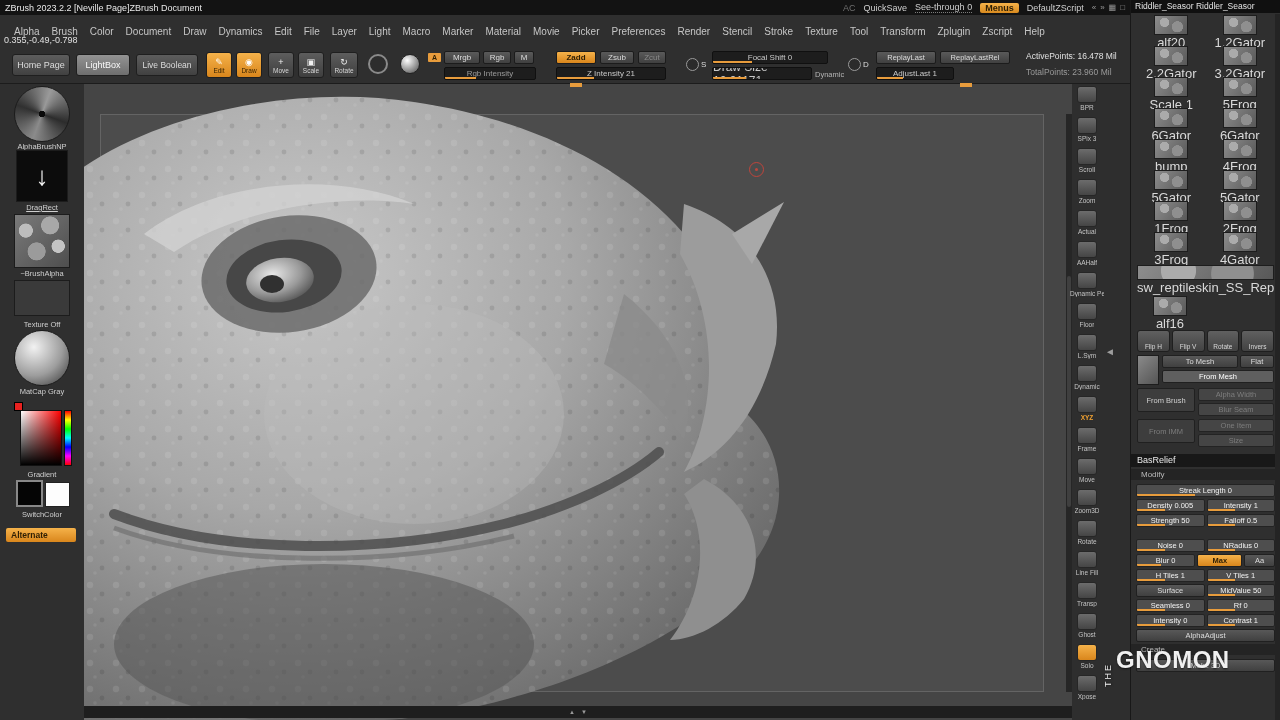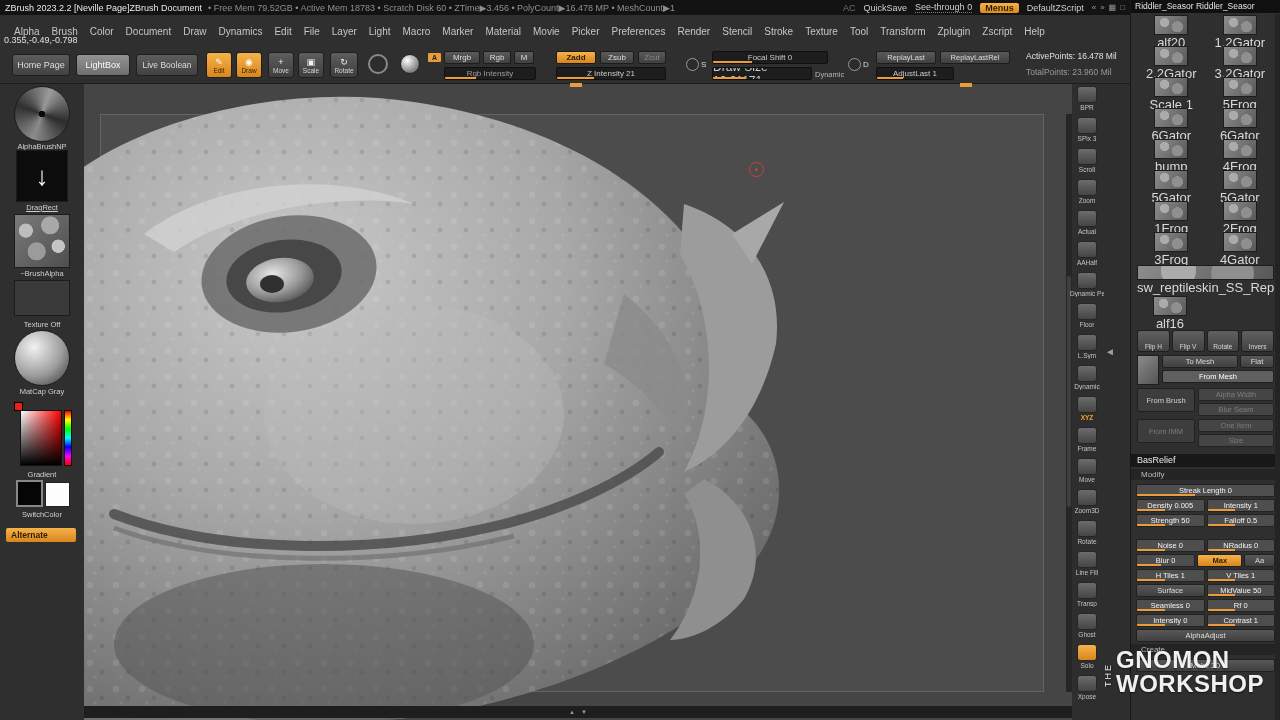--- a/index.html
+++ b/index.html
@@ -165,21 +165,20 @@
   .wm-the { position:absolute; left:-6px; top:22px; transform:rotate(-90deg); font-size:9px; letter-spacing:2px; }
   .wm-big { font-size:24px; font-weight:bold; line-height:0.98; letter-spacing:0.5px; padding-left:14px; }
 </style>
 </head>
 <body>
 
 <div id="app">
 
   <header id="titlebar">
     <span class="tb-title">ZBrush 2023.2.2 [Neville Page]ZBrush Document</span>
-    <span class="tb-stats">• Free Mem 79.52GB • Active Mem 18783 • Scratch Disk 60 • ZTime▶3.456 • PolyCount▶16.478 MP • MeshCount▶1</span>
     <span class="tb-right">
       <span class="tb-ac">AC</span>
       <span class="tb-link">QuickSave</span>
       <span class="tb-link tb-see">See-through 0</span>
       <span class="tb-menus">Menus</span>
       <span class="tb-link">DefaultZScript</span>
       <span class="tb-icons">
 
       <span class="tb-icon">«</span>
           <span class="tb-icon">»</span>
@@ -613,16 +612,15 @@
     <div class="sl-row">
         <div class="pbtn f1">Make 3D</div>
       </div>
 
     <div id="tp-scrollbar"></div>
   </div>
 
   <div id="watermark">
     <span class="wm-the">THE</span>
     <div class="wm-big">GNOMON</div>
-    <div class="wm-big">WORKSHOP</div>
   </div>
 
 </div>
 
 </body></html>

